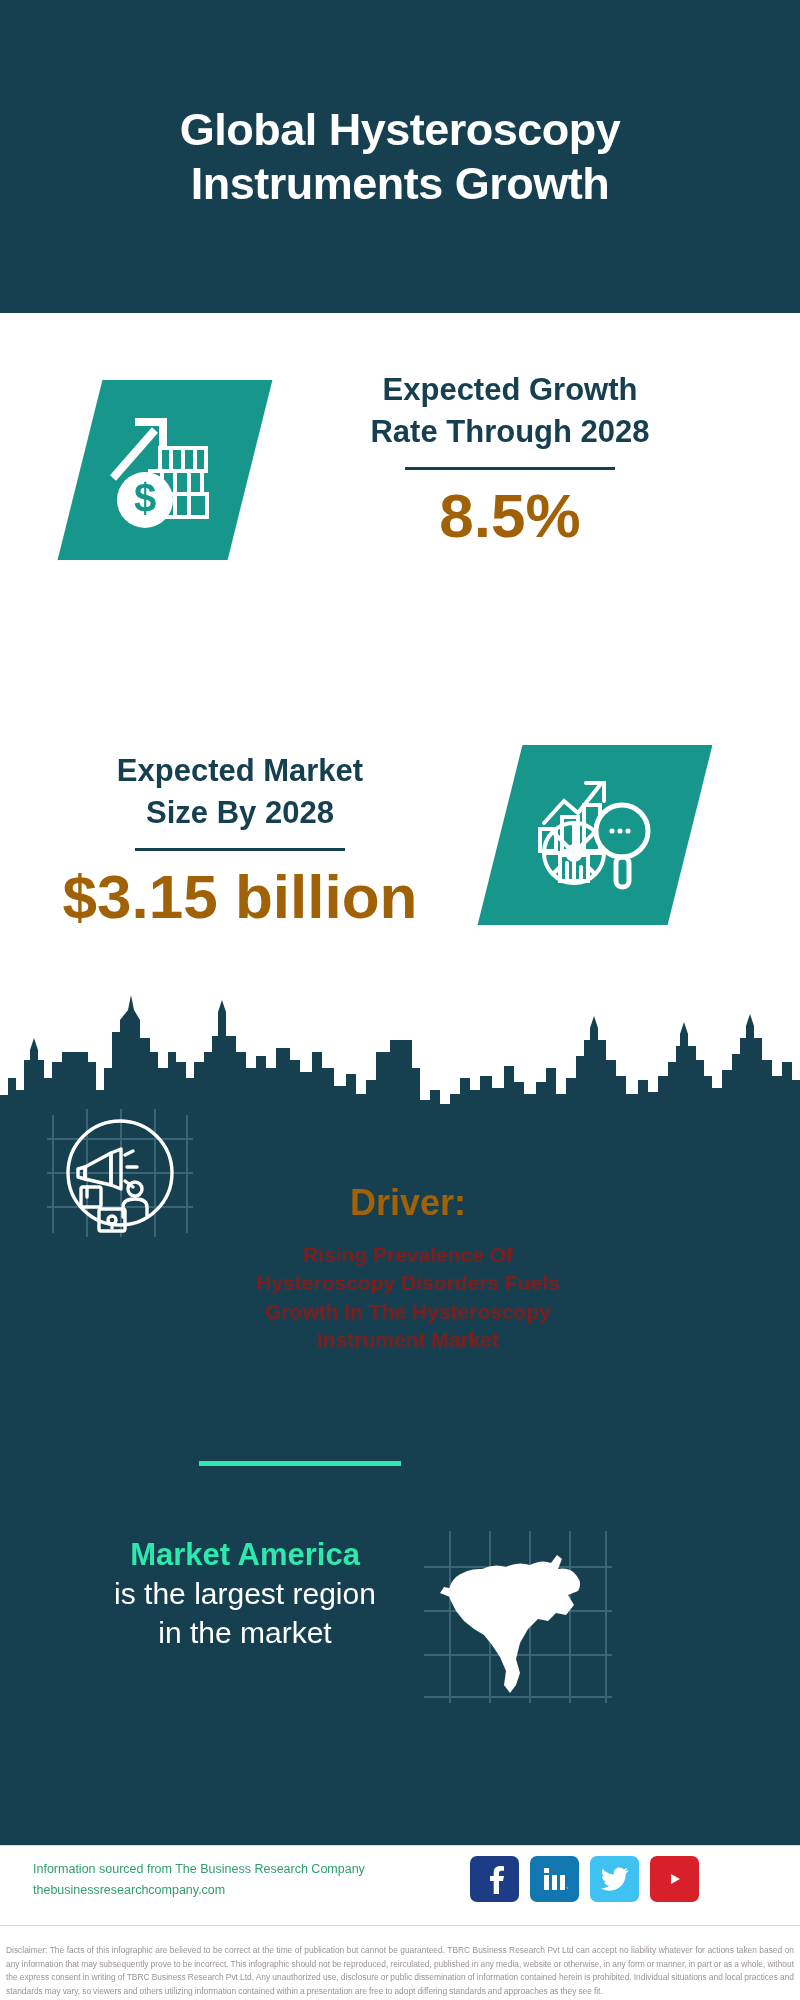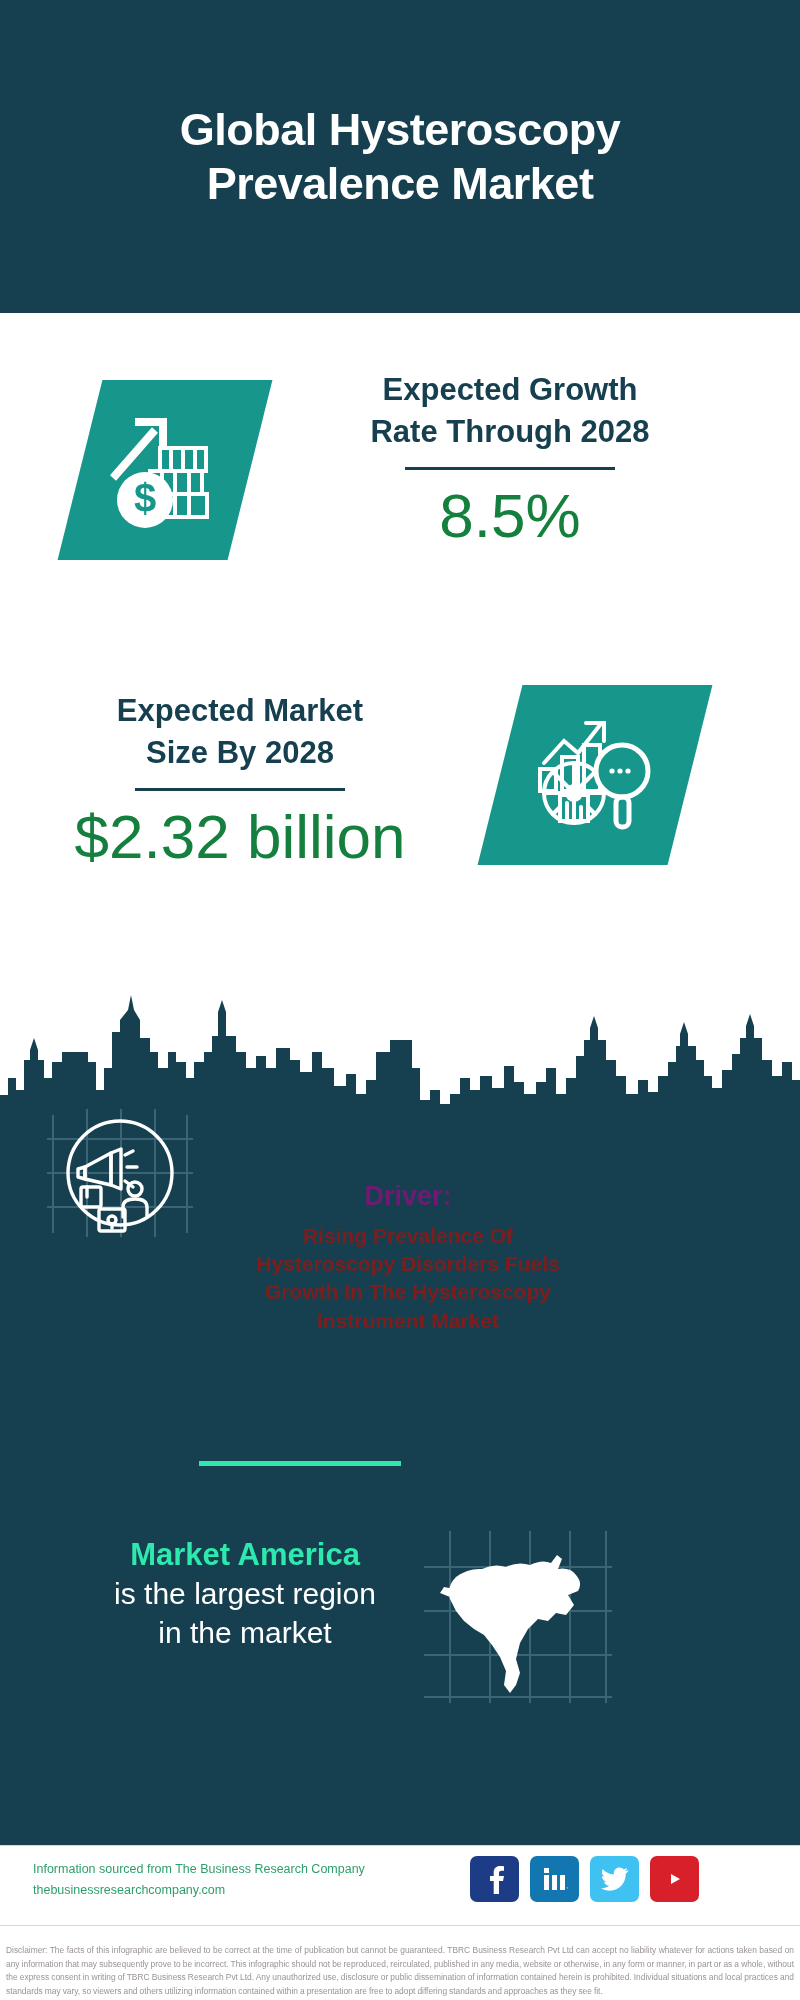--- a/index.html
+++ b/index.html
@@ -72,30 +72,30 @@
     font-weight: bold;
     line-height: 1.35;
   }
   .rule-dark {
     width: 210px;
     height: 3px;
     background: #16404f;
     margin: 14px auto 12px auto;
   }
   .stat-value {
-    color: #15803d;
+    color: #a16207;
     font-size: 62px;
-    font-weight: normal;
+    font-weight: bold;
     line-height: 1.1;
   }
 
   
   .stat2 {
     position: absolute;
-    top: 680px; left: 0;
+    top: 740px; left: 0;
     width: 800px;
     height: 290px;
   }
   .stat2-text {
     position: absolute;
     top: 10px; left: 45px;
     width: 390px;
     text-align: center;
   }
   .para-icon.two {
@@ -130,25 +130,25 @@
     top: 1105px; left: 45px;
     width: 150px; height: 135px;
   }
   .driver-text {
     position: absolute;
     top: 1180px; left: 228px;
     width: 360px;
     text-align: center;
   }
   .driver-head {
-    color: #701a75;
-    font-size: 27px;
+    color: #a16207;
+    font-size: 36px;
     font-weight: bold;
     line-height: 1.25;
-    margin-bottom: 8px;
+    margin-bottom: 16px;
   }
   .driver-body {
     color: #7f1d1d;
     font-size: 21px;
     font-weight: bold;
     line-height: 1.35;
   }
   .rule-mint {
     position: absolute;
     top: 1461px; left: 199px;
@@ -236,21 +236,21 @@
   }
 </style>
 </head>
 <body>
 
 <div class="page">
 
   <div class="header">
     <div class="header-title">
       <div>Global Hysteroscopy</div>
-      <div>Prevalence Market</div>
+      <div>Instruments Growth</div>
     </div>
   </div>
 
   <div class="stat1">
     <div class="para-icon one">
       <div class="para-inner">
         <svg width="120" height="125" viewBox="0 0 120 125">
           <path d="M8 70 L50 22" stroke="#ffffff" stroke-width="8" fill="none"></path>
           <path d="M30 14 L58 14 L58 42" stroke="#ffffff" stroke-width="8" fill="none" stroke-linejoin="miter"></path>
           <g stroke="#ffffff" stroke-width="4" fill="none">
@@ -281,21 +281,21 @@
     </div>
   </div>
 
   <div class="stat2">
     <div class="stat2-text">
       <div class="stat-label">
         <div>Expected Market</div>
         <div>Size By 2028</div>
       </div>
       <div class="rule-dark"></div>
-      <div class="stat-value">$2.32 billion</div>
+      <div class="stat-value">$3.15 billion</div>
     </div>
     <div class="para-icon two">
       <div class="para-inner">
         <svg width="130" height="125" viewBox="0 0 130 125">
           <g stroke="#ffffff" stroke-width="4" fill="none" stroke-linecap="round">
             <polyline points="14,50 34,28 48,40 70,12"></polyline>
             <polyline points="56,10 74,10 74,28"></polyline>
             <rect x="10" y="56" width="16" height="22"></rect>
             <rect x="32" y="44" width="16" height="34"></rect>
             <rect x="54" y="32" width="16" height="46"></rect>

